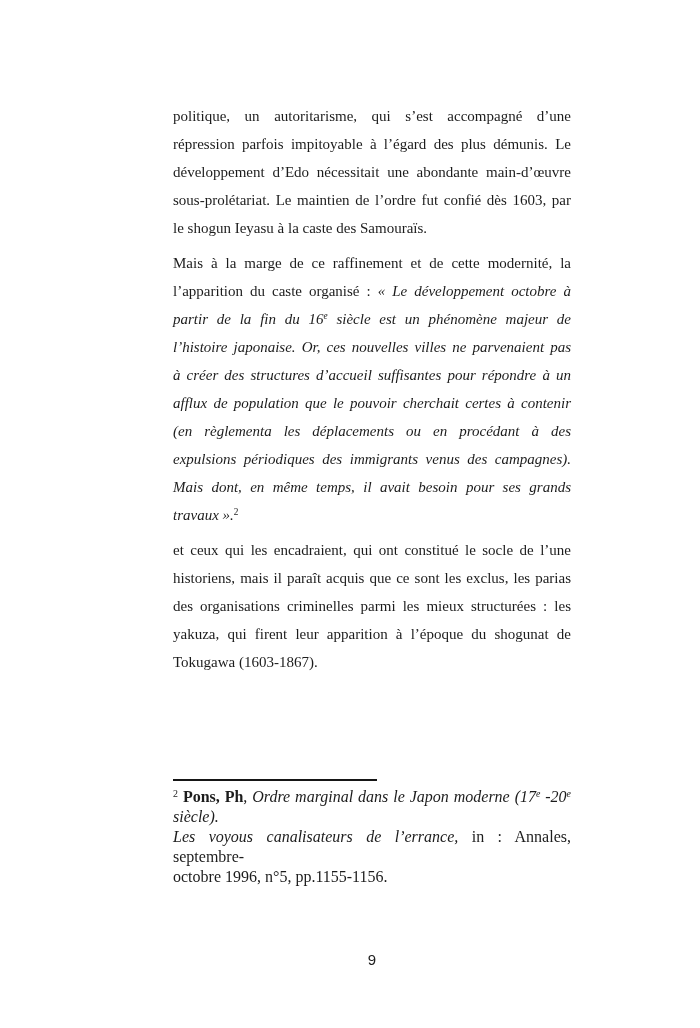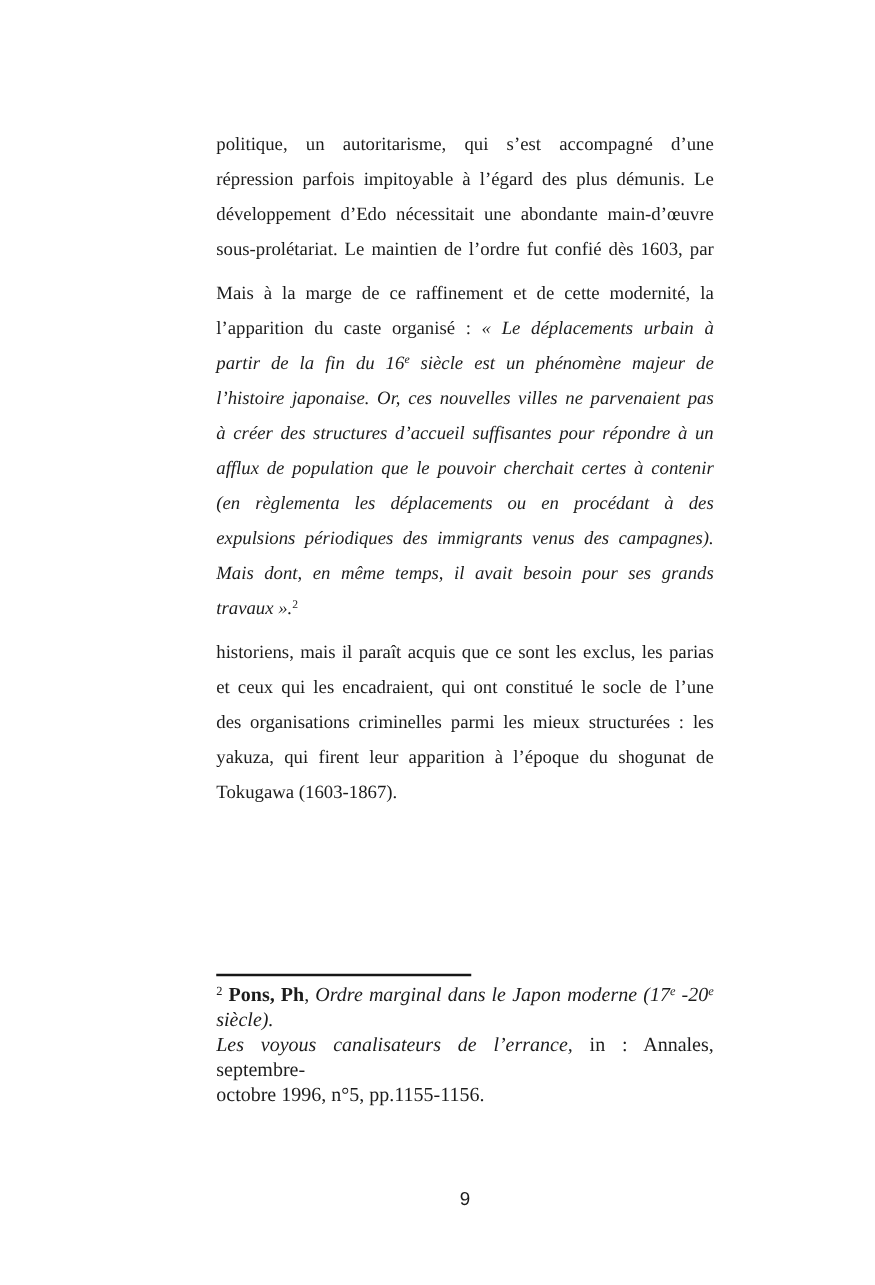--- a/index.html
+++ b/index.html
@@ -69,36 +69,37 @@
 </style>
 </head>
 <body>
 
 <div id="body-text">
     <div class="paragraph">
       <div class="line"><span>politique, un autoritarisme, qui s’est accompagné d’une</span></div>
       <div class="line"><span>répression parfois impitoyable à l’égard des plus démunis. Le</span></div>
       <div class="line"><span>développement d’Edo nécessitait une abondante main-d’œuvre</span></div>
       <div class="line"><span>sous-prolétariat. Le maintien de l’ordre fut confié dès 1603, par</span></div>
+      <div class="line last"><span>le shogun Ieyasu à la caste des Samouraïs.</span></div>
     </div>
     <div class="paragraph">
       <div class="line"><span>Mais à la marge de ce raffinement et de cette modernité, la</span></div>
-      <div class="line"><span>l’apparition du caste organisé : </span><span class="it">« Le déplacements urbain à</span></div>
+      <div class="line"><span>l’apparition du caste organisé : </span><span class="it">« Le développement octobre à</span></div>
       <div class="line"><span class="it">partir de la fin du 16</span><span class="sup it">e</span><span class="it"> siècle est un phénomène majeur de</span></div>
       <div class="line"><span class="it">l’histoire japonaise. Or, ces nouvelles villes ne parvenaient pas</span></div>
       <div class="line"><span class="it">à créer des structures d’accueil suffisantes pour répondre à un</span></div>
       <div class="line"><span class="it">afflux de population que le pouvoir cherchait certes à contenir</span></div>
       <div class="line"><span class="it">(en règlementa les déplacements ou en procédant à des</span></div>
       <div class="line"><span class="it">expulsions périodiques des immigrants venus des campagnes).</span></div>
       <div class="line"><span class="it">Mais dont, en même temps, il avait besoin pour ses grands</span></div>
       <div class="line last"><span class="it">travaux ».</span><span class="sup">2</span></div>
     </div>
     <div class="paragraph">
+      <div class="line"><span>et ceux qui les encadraient, qui ont constitué le socle de l’une</span></div>
       <div class="line"><span>historiens, mais il paraît acquis que ce sont les exclus, les parias</span></div>
-      <div class="line"><span>et ceux qui les encadraient, qui ont constitué le socle de l’une</span></div>
       <div class="line"><span>des organisations criminelles parmi les mieux structurées : les</span></div>
       <div class="line"><span>yakuza, qui firent leur apparition à l’époque du shogunat de</span></div>
       <div class="line last"><span>Tokugawa (1603-1867).</span></div>
     </div>
   </div>
 
 <div id="footnote">
   <div class="fn-rule"></div>
   <div id="footnote-text">
       <div class="line"><span class="sup">2</span><span> </span><span class="bd">Pons, Ph</span><span>, </span><span class="it">Ordre marginal dans le Japon moderne (17</span><span class="sup it">e</span><span class="it"> -20</span><span class="sup it">e</span><span class="it"> siècle).</span></div>

